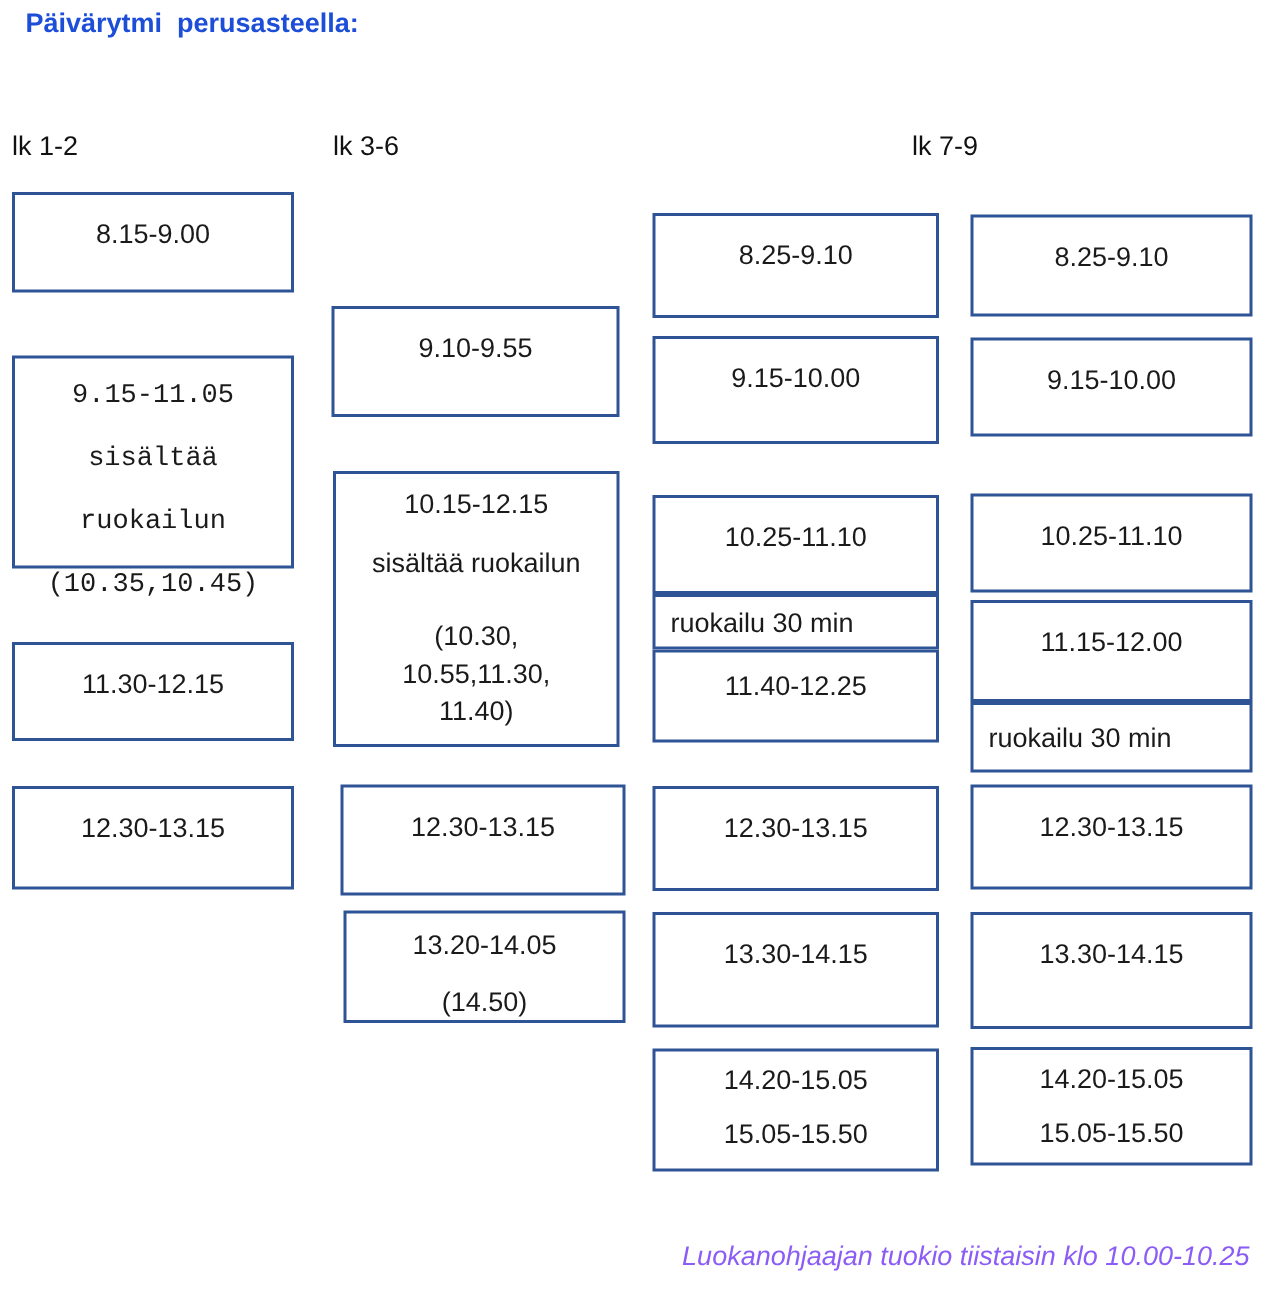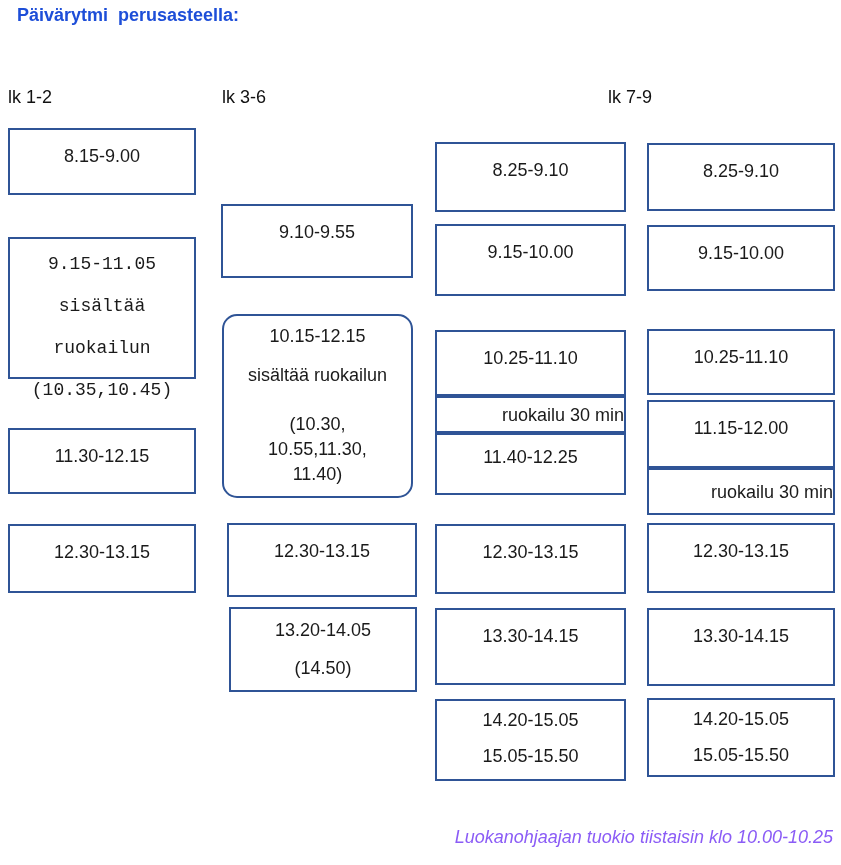--- a/index.html
+++ b/index.html
@@ -25,33 +25,33 @@
     border:2px solid #2F5496; background:#ffffff;
     text-align:center; font-size:18px; color:#1a1a1a;
     padding-top:14px;
   }
   .box .line { line-height:24px; }
 
   
   .v-spread { padding-top:4px;font-family:Liberation Mono, monospace; }
   .v-spread .line { line-height:42px; }
 
-  .v-meal { padding-top:0;border-radius:15px; }
+  .v-meal { padding-top:0; }
   .v-meal .line { line-height:25px; }
   .v-meal .p1 { margin-top:8px; }
   .v-meal .p2 { margin-top:14px; }
   .v-meal .p3 { margin-top:24px; }
 
   .v-two38 { padding-top:2px; }
   .v-two38 .line { line-height:38px; }
 
   .v-two36 { padding-top:1px; }
   .v-two36 .line { line-height:36px; }
 
-  .v-center { padding-top:0; display:flex; align-items:center; justify-content:flex-end;padding-left:10px; }
+  .v-center { padding-top:0; display:flex; align-items:center; justify-content:flex-start;padding-left:10px; }
 
   .footer {
     position:absolute; top:827px; right:8px;
     font-size:18px; font-style:italic; color:#8b5cf6;
   }
 </style>
 </head>
 <body>
 
 <div class="page">
@@ -83,21 +83,21 @@
   <div class="box v-meal" style="left:222px;top:314px;width:191px;height:184px">
     <div class="line p1">10.15-12.15</div>
     <div class="line p2">sisältää ruokailun</div>
     <div class="line p3">(10.30,</div>
     <div class="line">10.55,11.30,</div>
     <div class="line">11.40)</div>
   </div>
   <div class="box" style="left:227px;top:523px;width:190px;height:74px">
     <div class="line">12.30-13.15</div>
   </div>
-  <div class="box v-two38" style="left:229px;top:607px;width:188px;height:85px">
+  <div class="box v-two38" style="left:229px;top:607px;width:188px;height:75px">
     <div class="line">13.20-14.05</div>
     <div class="line">(14.50)</div>
   </div>
 
   <div class="box" style="left:435px;top:142px;width:191px;height:70px">
     <div class="line">8.25-9.10</div>
   </div>
   <div class="box" style="left:435px;top:224px;width:191px;height:72px">
     <div class="line">9.15-10.00</div>
   </div>

